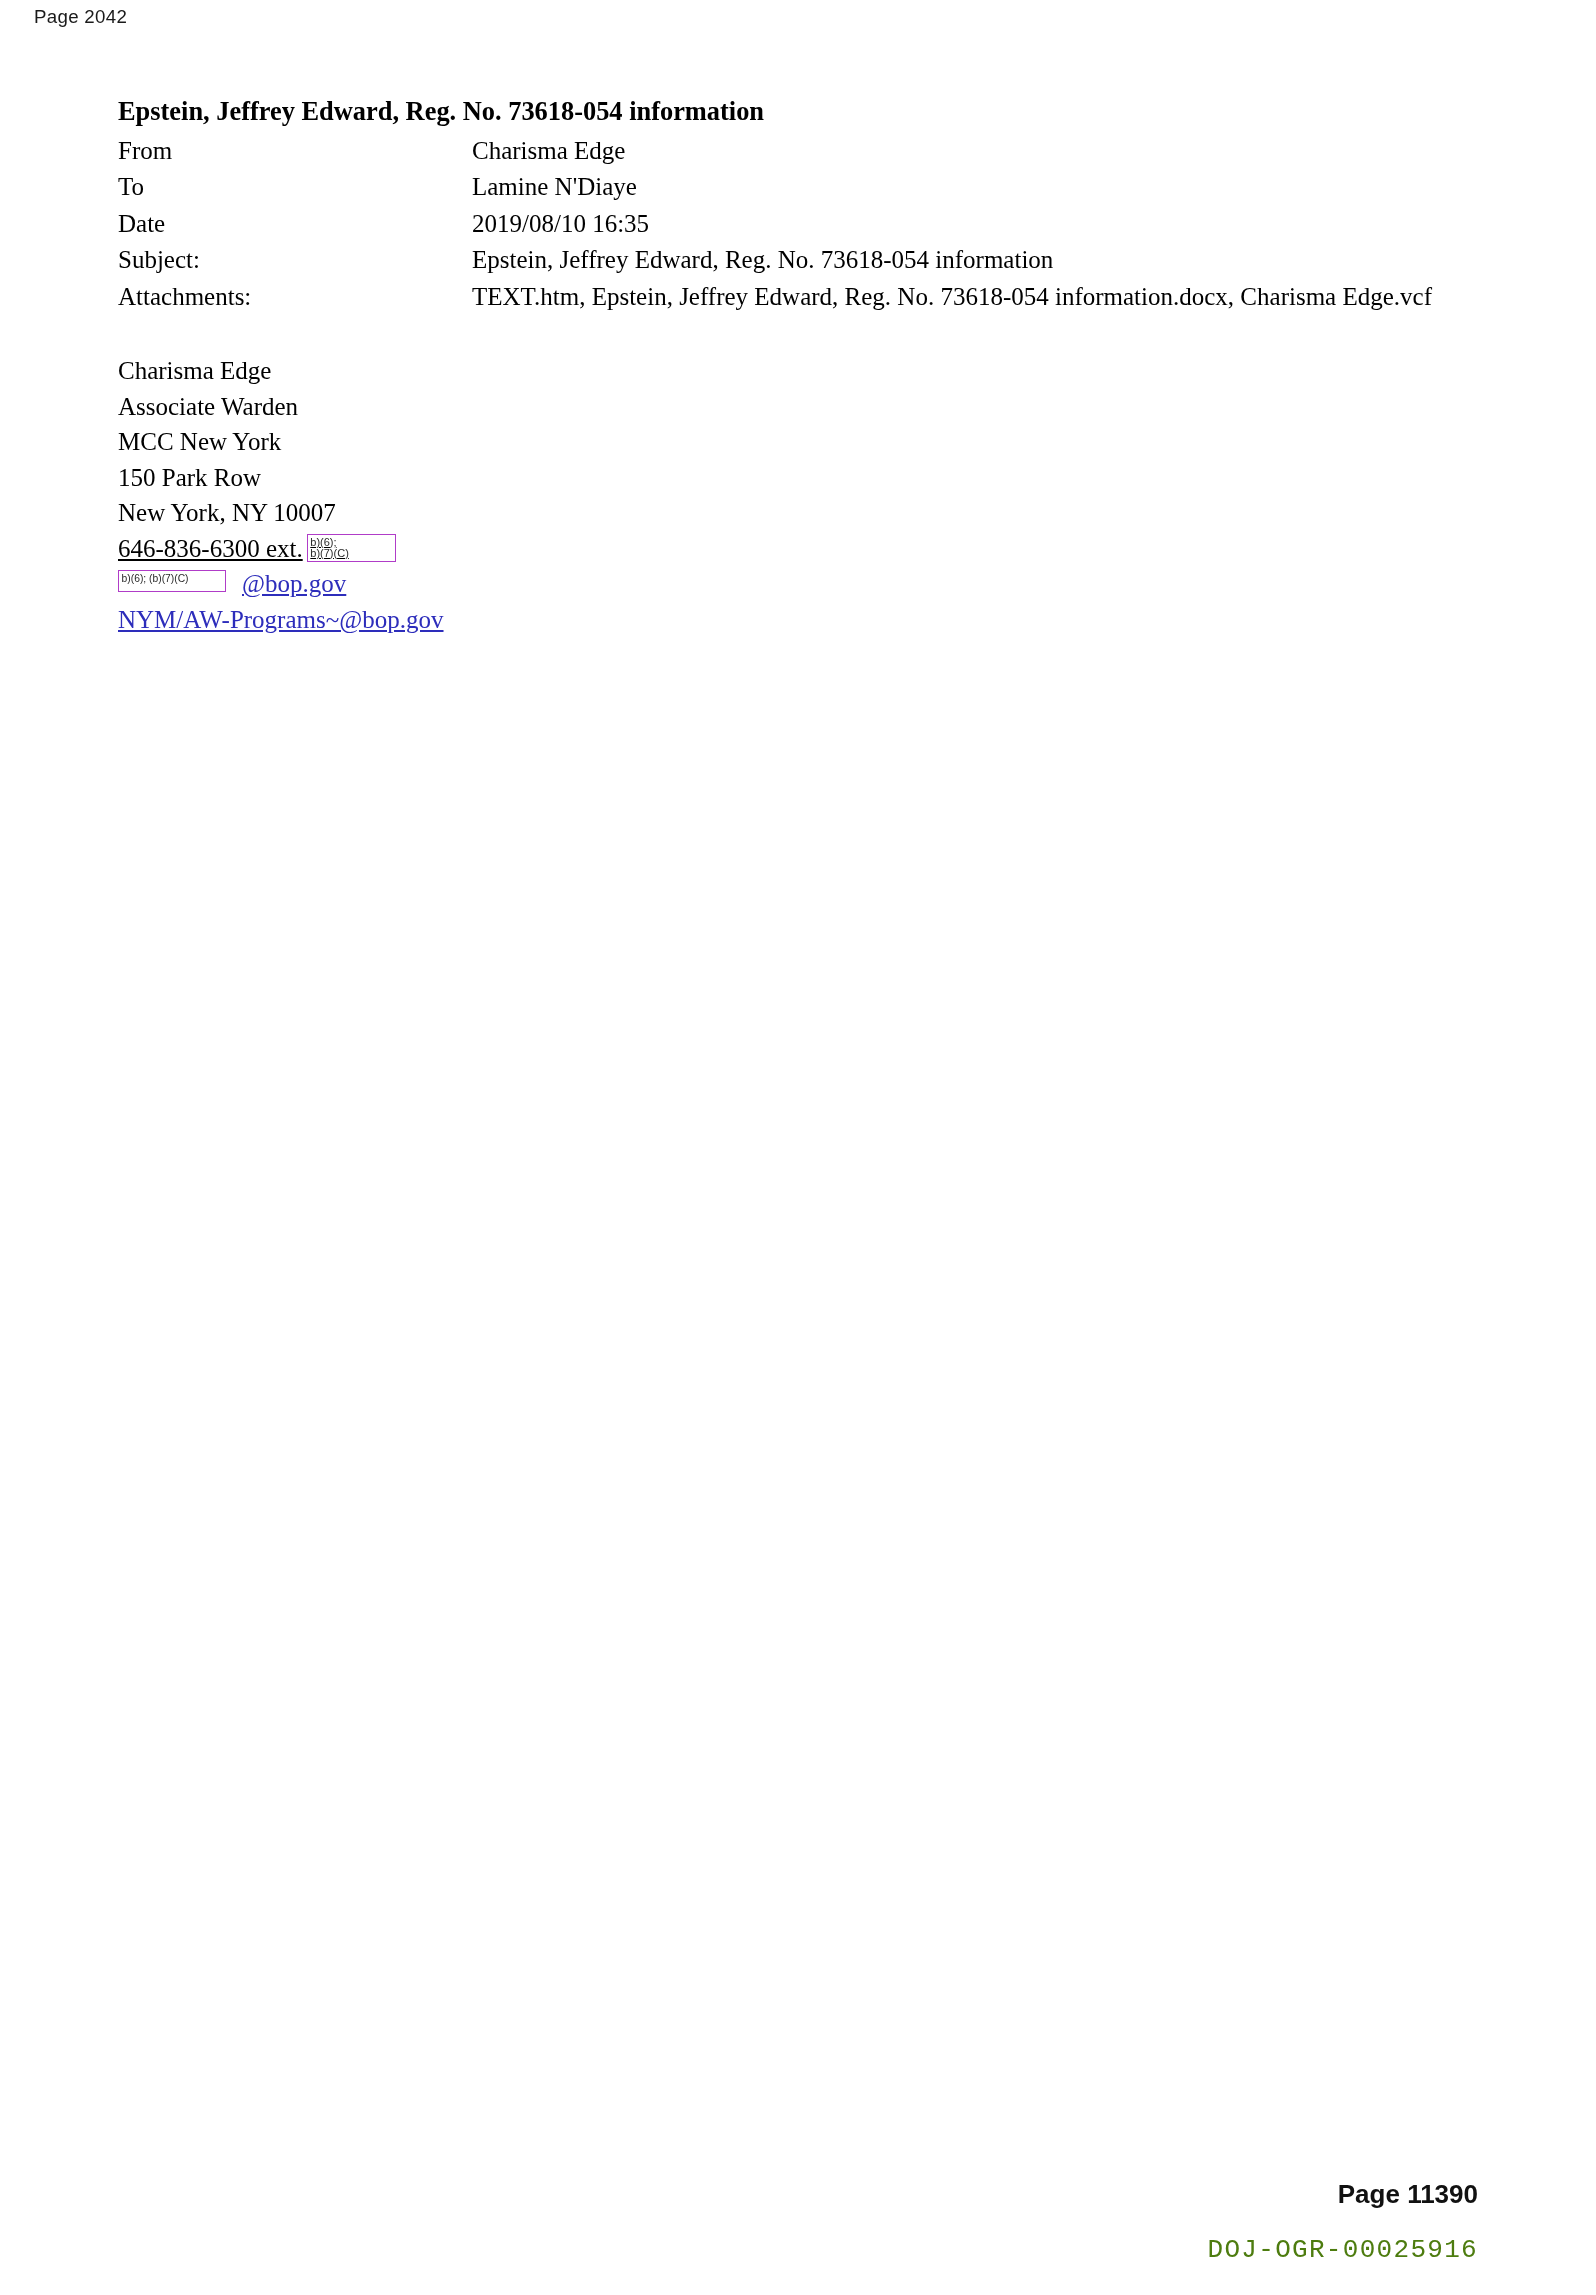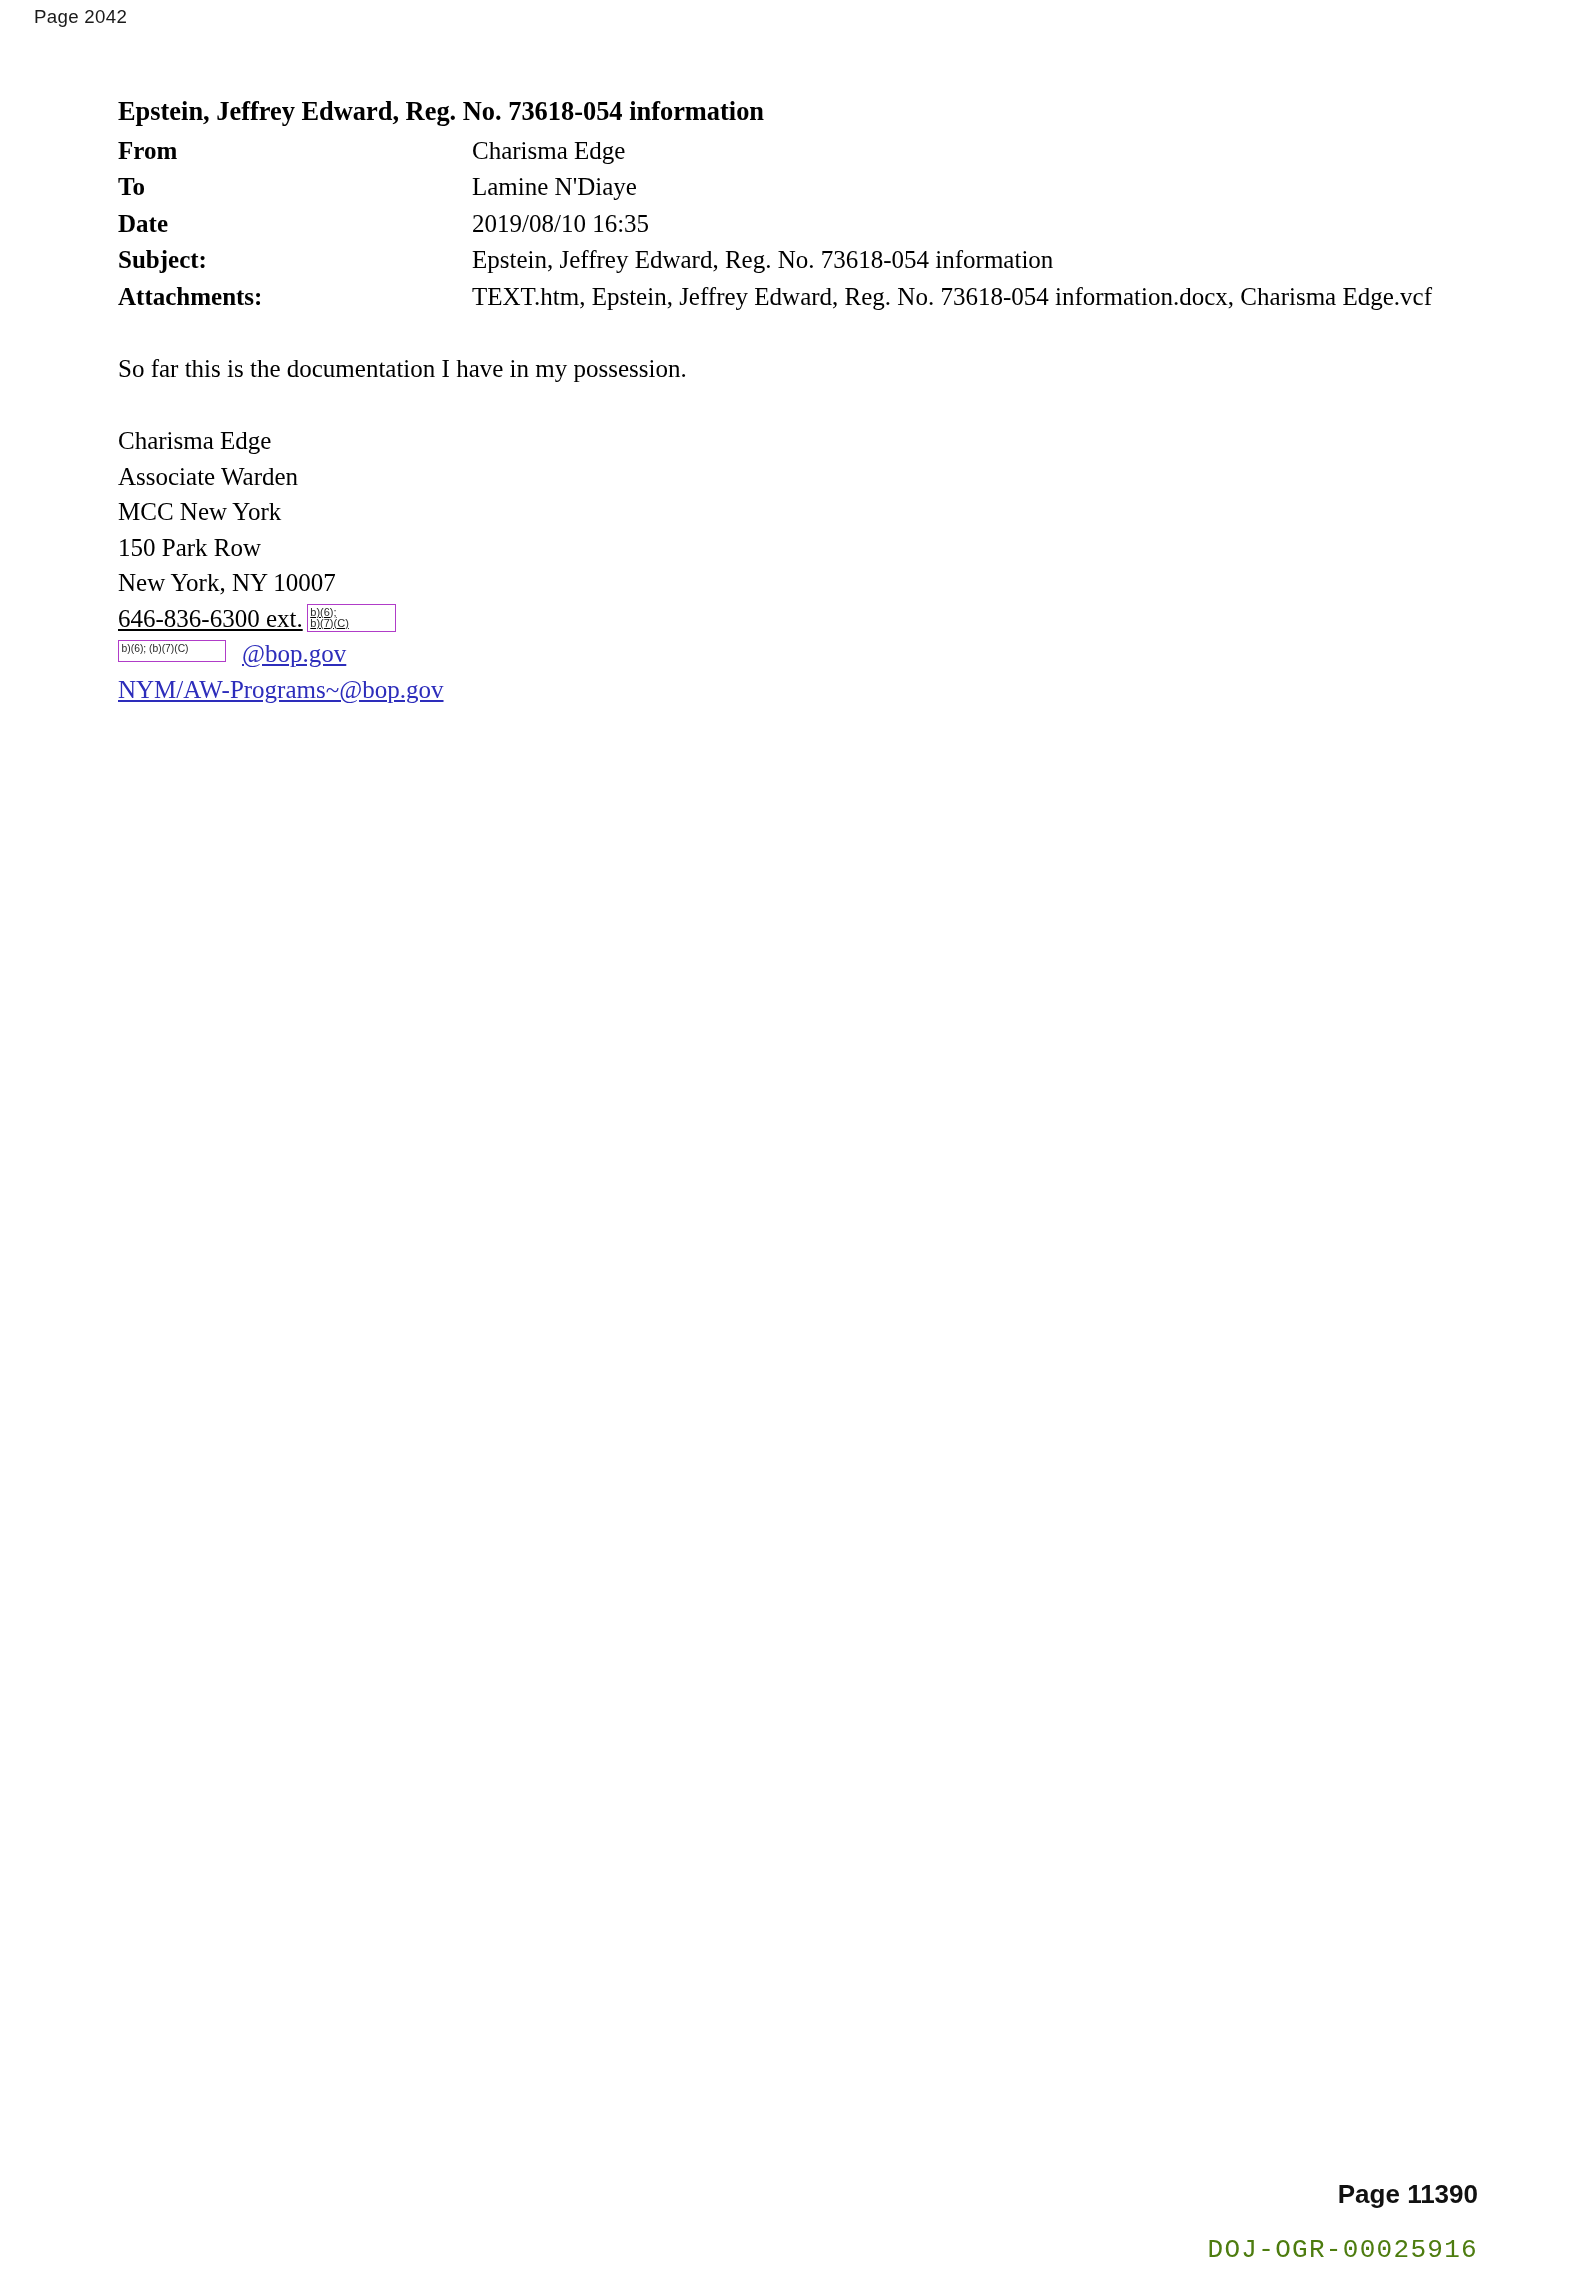--- a/index.html
+++ b/index.html
@@ -49,21 +49,21 @@
     table-layout: fixed;
   }
   table.hdr td {
     vertical-align: top;
     padding: 0 0 3.2px 0;
     font-size: 25px;
     line-height: 1.33;
   }
   td.lbl {
     width: 354px;
-    font-weight: bold;
+    font-weight: normal;
     white-space: nowrap;
   }
   td.val {
     width: auto;
   }
   td.lbl-mid {
     vertical-align: middle;
   }
 
   .body-para {
@@ -176,21 +176,20 @@
       <td class="lbl">Subject:</td>
       <td class="val">Epstein, Jeffrey Edward, Reg. No. 73618-054 information</td>
     </tr>
     <tr>
       <td class="lbl lbl-mid">Attachments:</td>
       <td class="val">TEXT.htm, Epstein, Jeffrey Edward, Reg. No. 73618-054 information.docx, Charisma Edge.vcf</td>
     </tr>
   </tbody>
     </table>
 
-  <div class="body-para">So far this is the documentation I have in my possession.</div>
 
   <div class="sig">
     <div>Charisma Edge</div>
     <div>Associate Warden</div>
     <div>MCC New York</div>
     <div>150 Park Row</div>
     <div>New York, NY 10007</div>
 
     <div class="phone-line">
       <span>646-836-6300 ext.</span>

